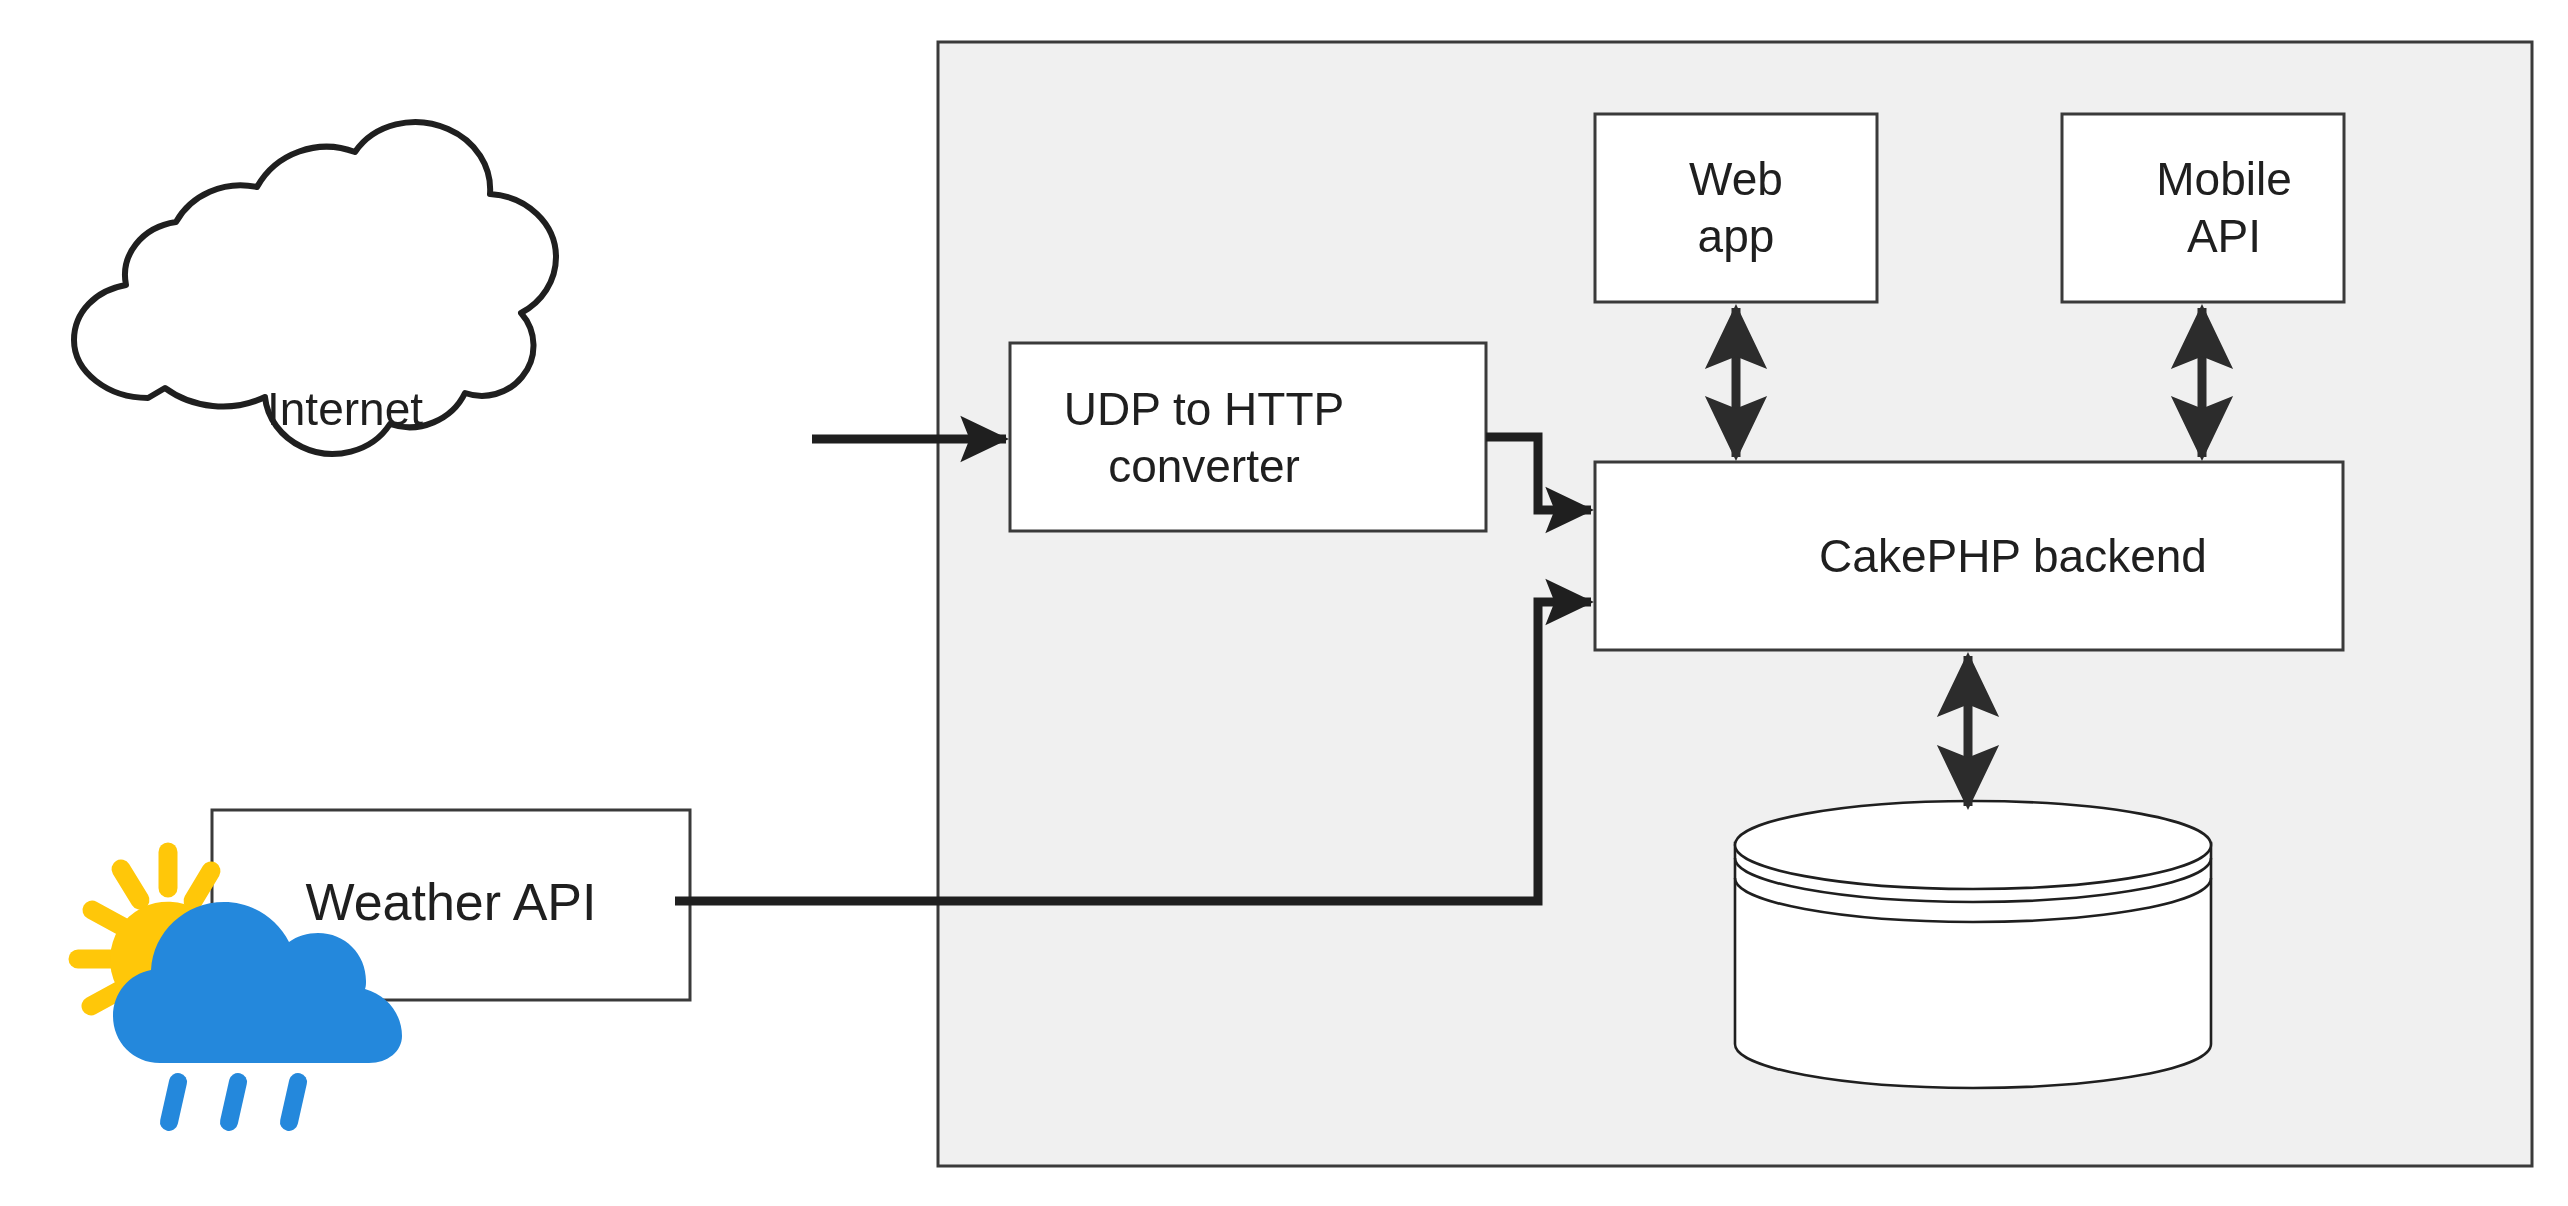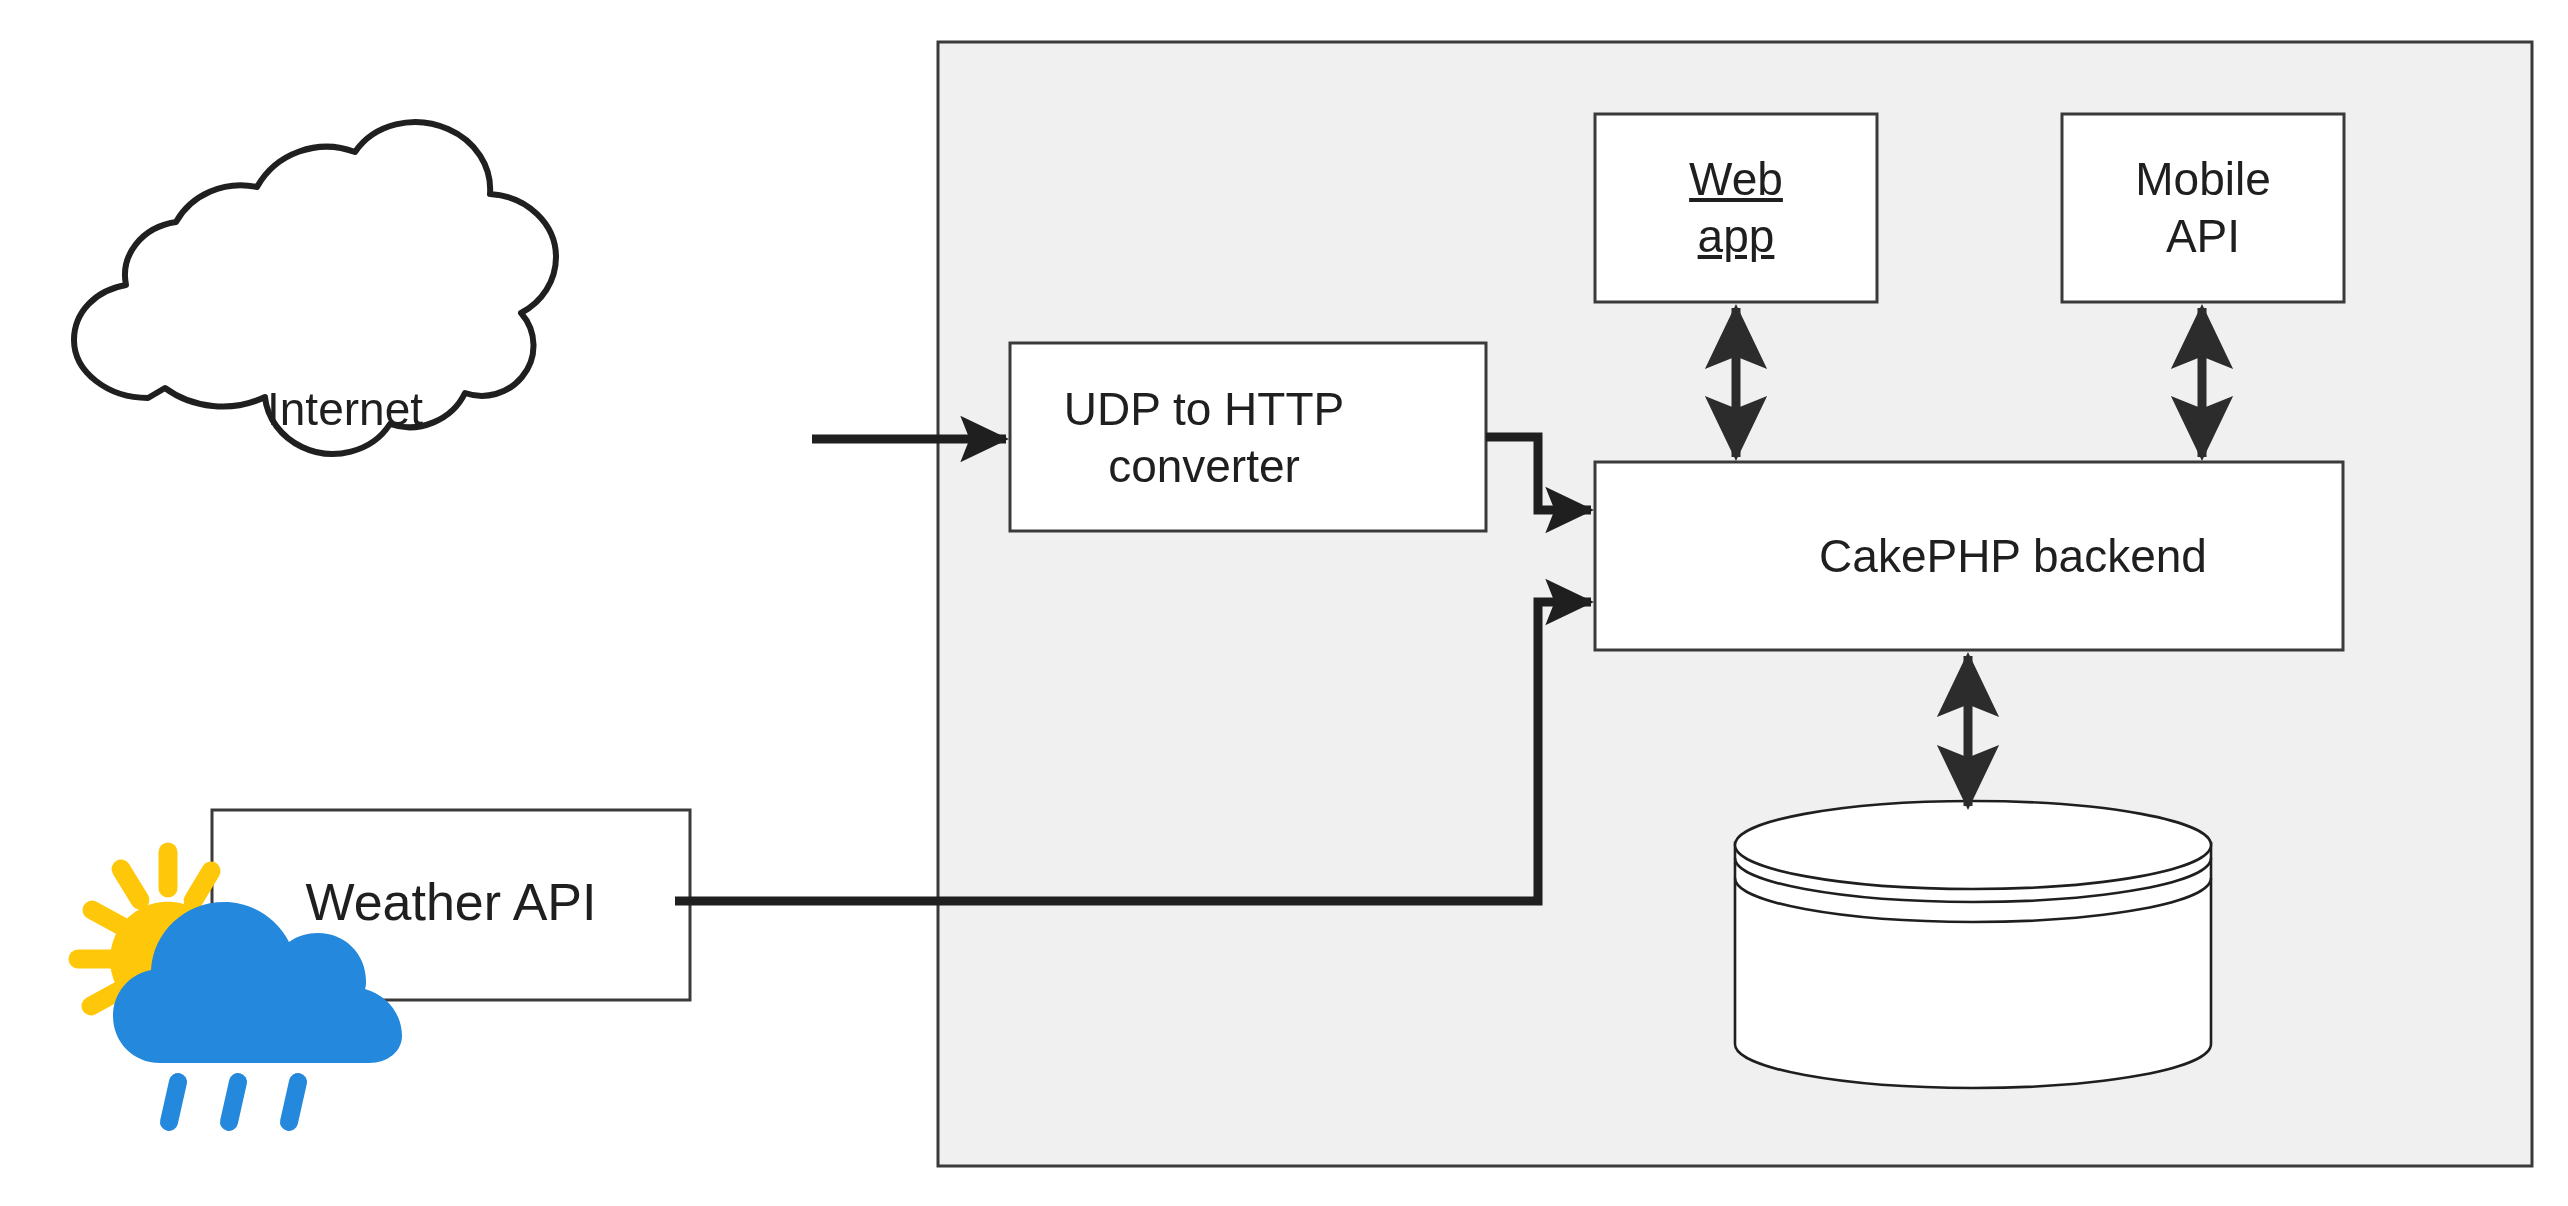--- a/index.html
+++ b/index.html
@@ -32,22 +32,22 @@
     justify-content: center;
     text-align: center;
     color: #1f1f1f;
     line-height: 1.22;
     white-space: pre-line;
     pointer-events: none;
     user-select: none;
   }
   .lbl-internet   { left: 130px; top: 378px;  width: 430px; height: 62px;  font-size: 46px; }
   .lbl-udp        { left: 1010px; top: 360px; width: 388px; height: 155px; font-size: 46px; }
-  .lbl-web        { left: 1595px; top: 130px; width: 282px; height: 155px; font-size: 46px; text-decoration: underline; }
-  .lbl-mobile     { left: 2062px; top: 130px; width: 282px; height: 155px; font-size: 46px; }
+  .lbl-web        { left: 1595px; top: 130px; width: 282px; height: 155px; font-size: 46px; }
+  .lbl-mobile     { left: 2062px; top: 130px; width: 282px; height: 155px; font-size: 46px; padding-left: 21px; }
   .lbl-cake       { left: 1595px; top: 462px; width: 748px; height: 188px; font-size: 46px; padding-left: 44px; }
   .lbl-mysql      { left: 1735px; top: 980px; width: 476px; height: 58px;  font-size: 38px; }
   .lbl-weather    { left: 212px;  top: 872px; width: 478px; height: 62px;  font-size: 52px; }
 </style>
 </head>
 <body>
 
 <div id="diagram-root">
 
   <svg id="diagram-svg" viewBox="0 0 2568 1206" xmlns="http://www.w3.org/2000/svg">

